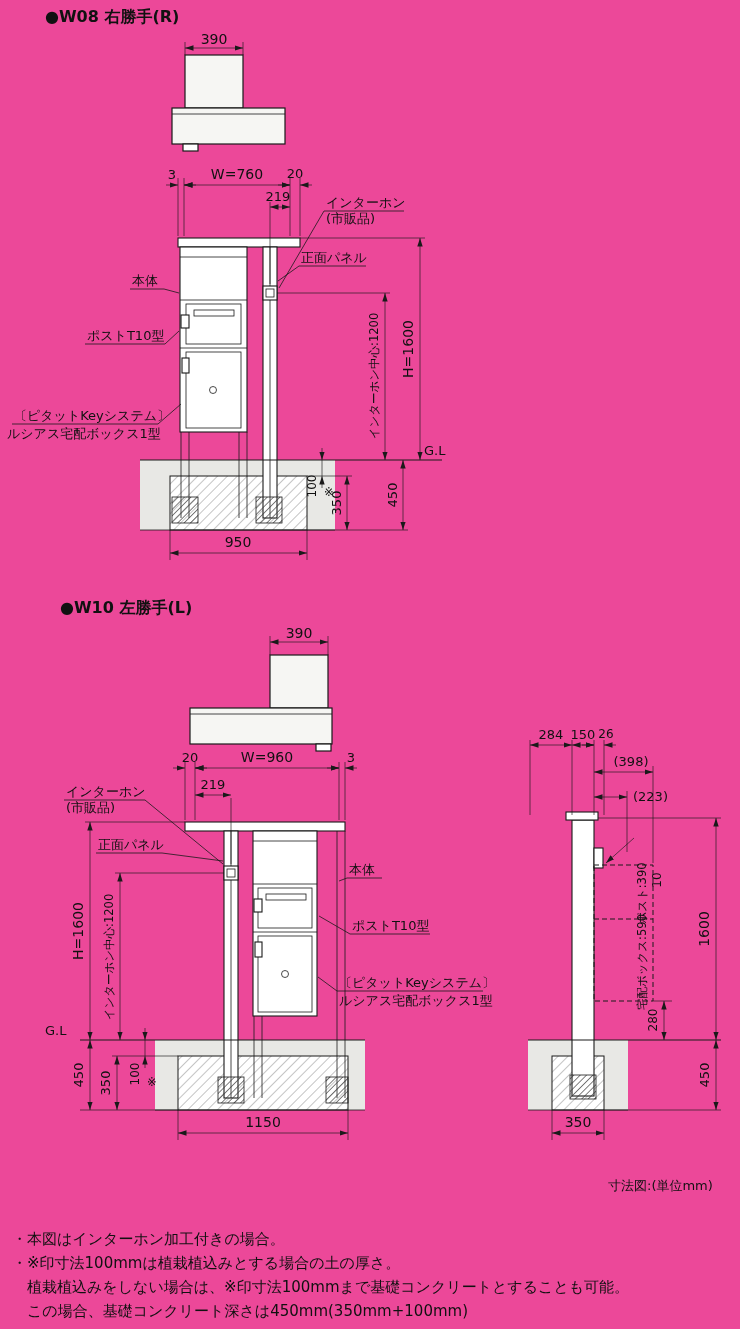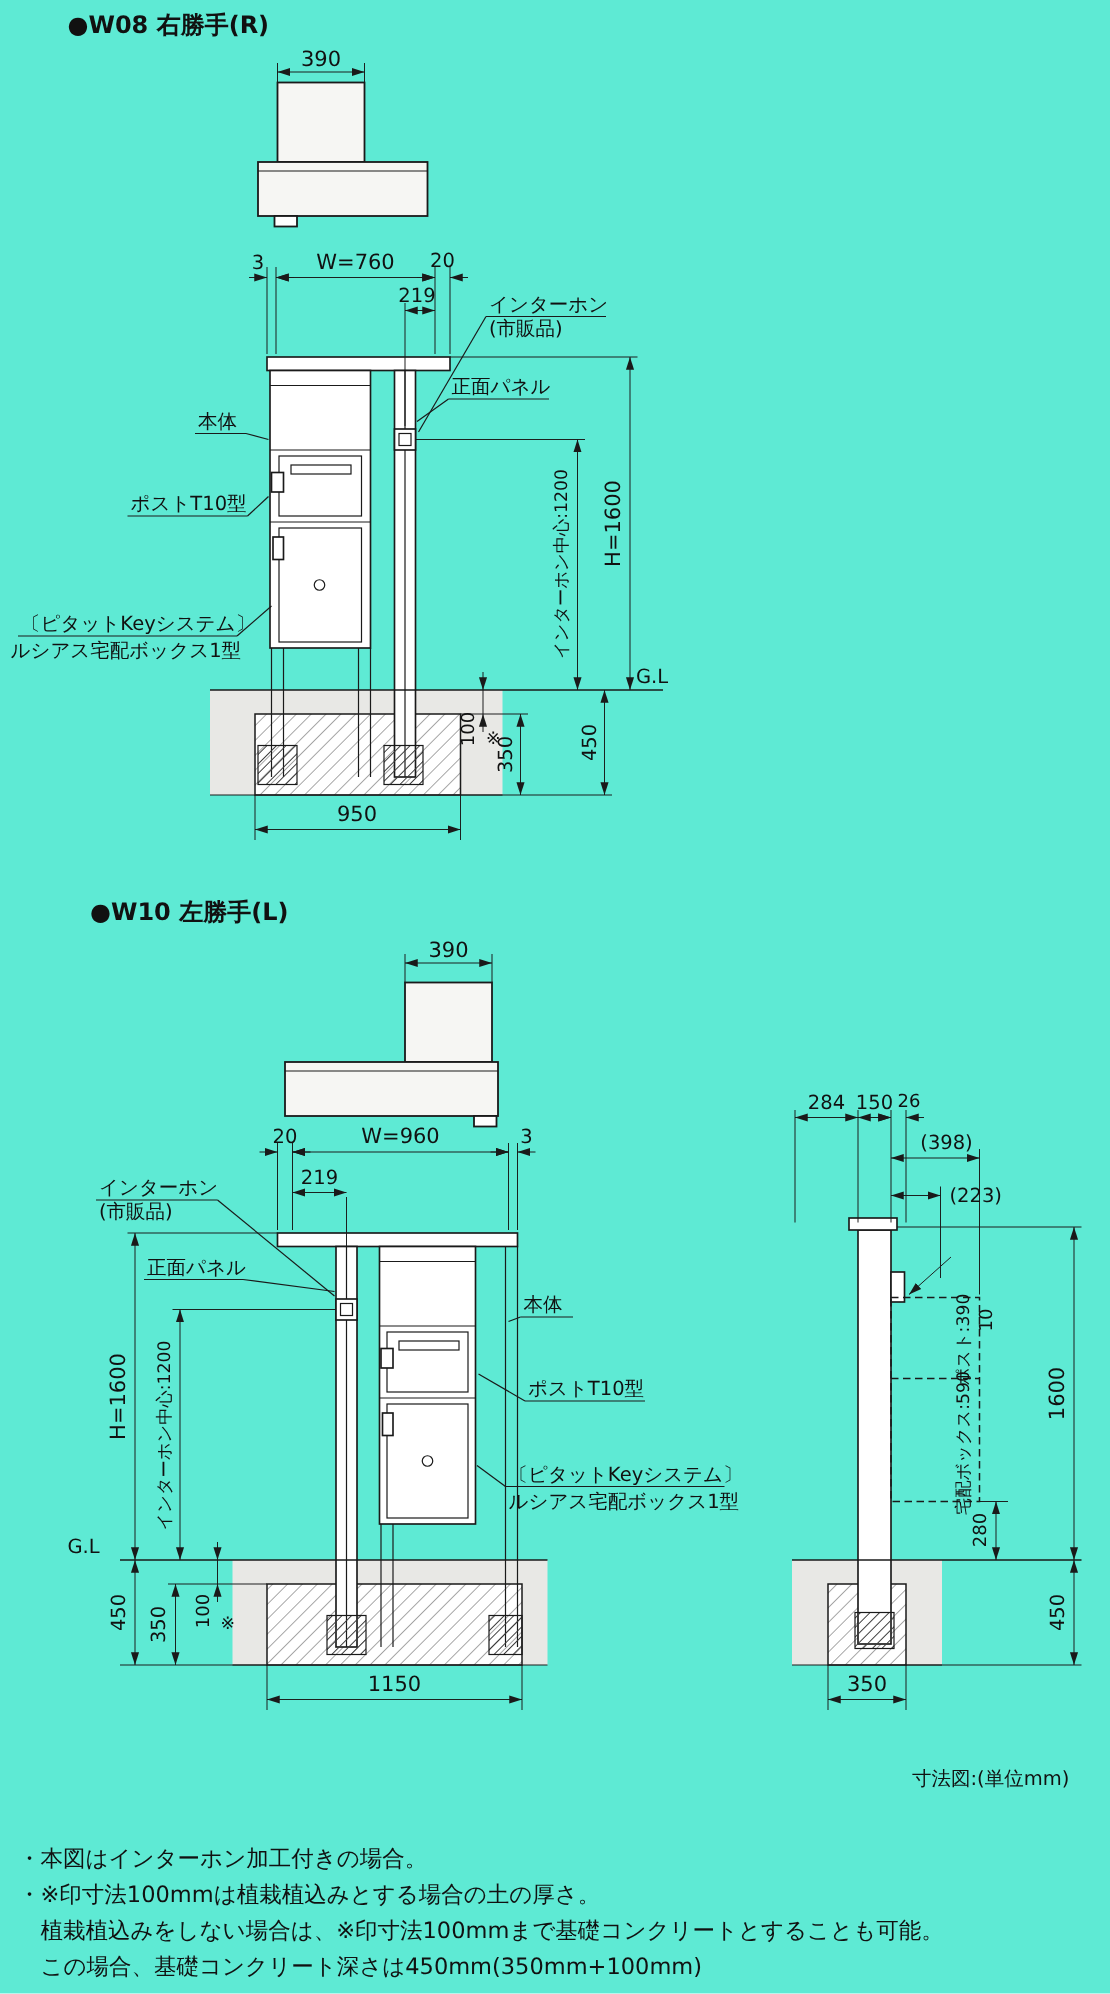--- a/index.html
+++ b/index.html
@@ -1,16 +1,16 @@
 <!DOCTYPE html>
 <html><head>
 <meta charset="utf-8">
 <style>
   html,body{margin:0;padding:0;background:#ffffff;}
-  #canvas{position:relative;width:740px;height:1329px;background:#5eead4;overflow:hidden;}
+  #canvas{position:relative;width:740px;height:1329px;background:#ec4899;overflow:hidden;}
   svg{position:absolute;left:0;top:0;}
   text{font-family:"DejaVu Sans","Liberation Sans",sans-serif;fill:#111;}
   .t16{font-size:16px;font-weight:700;}
   .t15{font-size:15px;}
   .t14{font-size:14px;}
   .t13{font-size:13px;}
   .t12{font-size:12px;}
   .t11{font-size:11.5px;}
   .mid{text-anchor:middle;}
   .ol{fill:#fff;stroke:#1a1a1a;stroke-width:1.2;}

